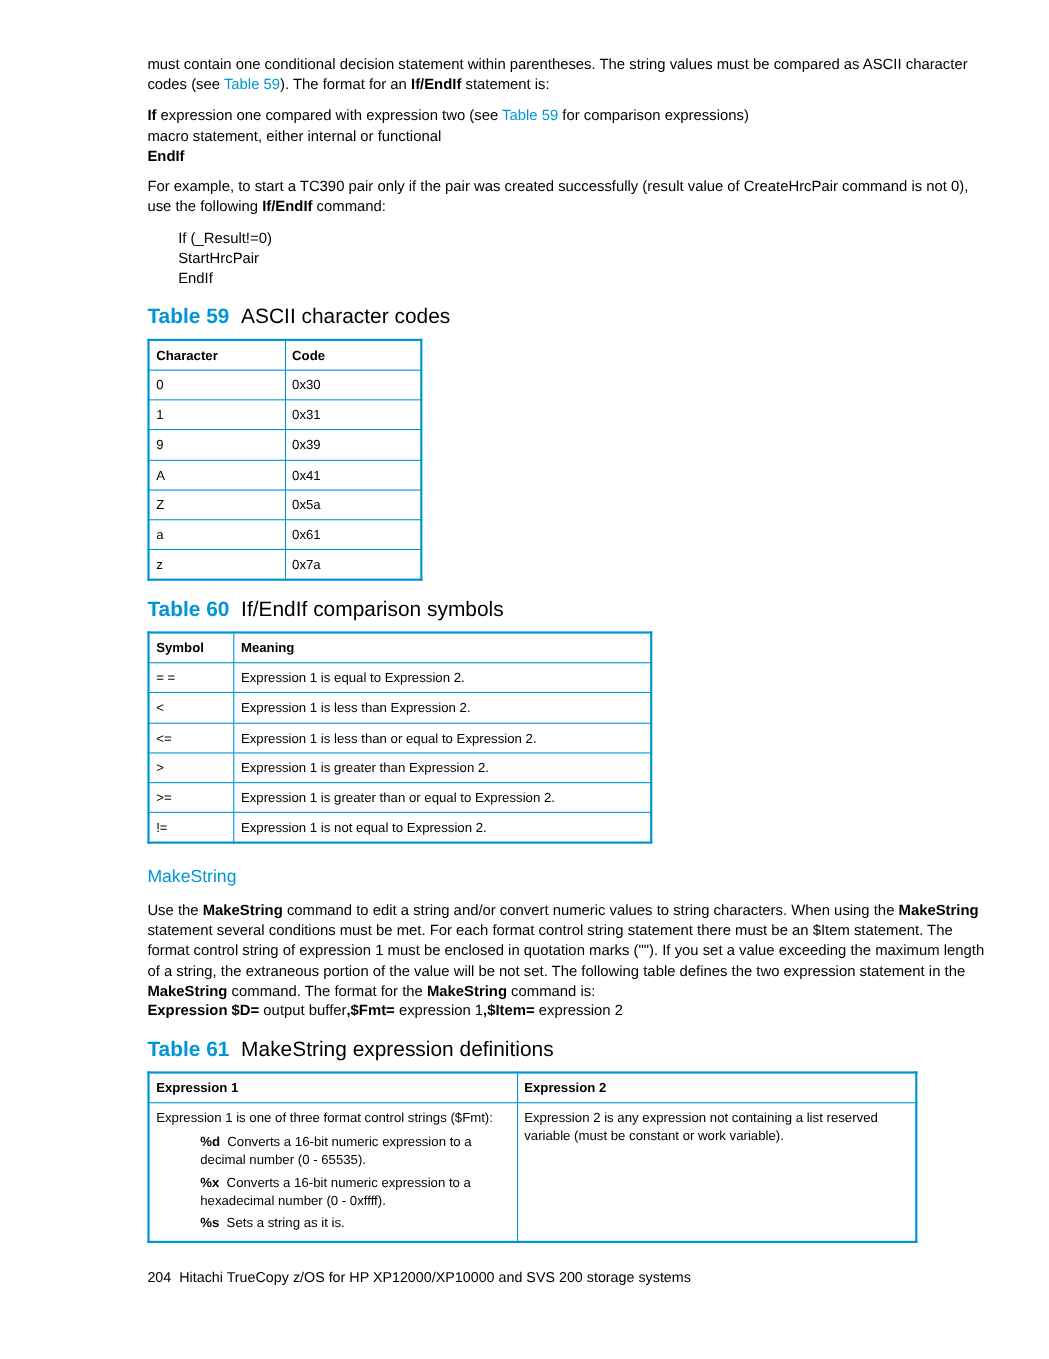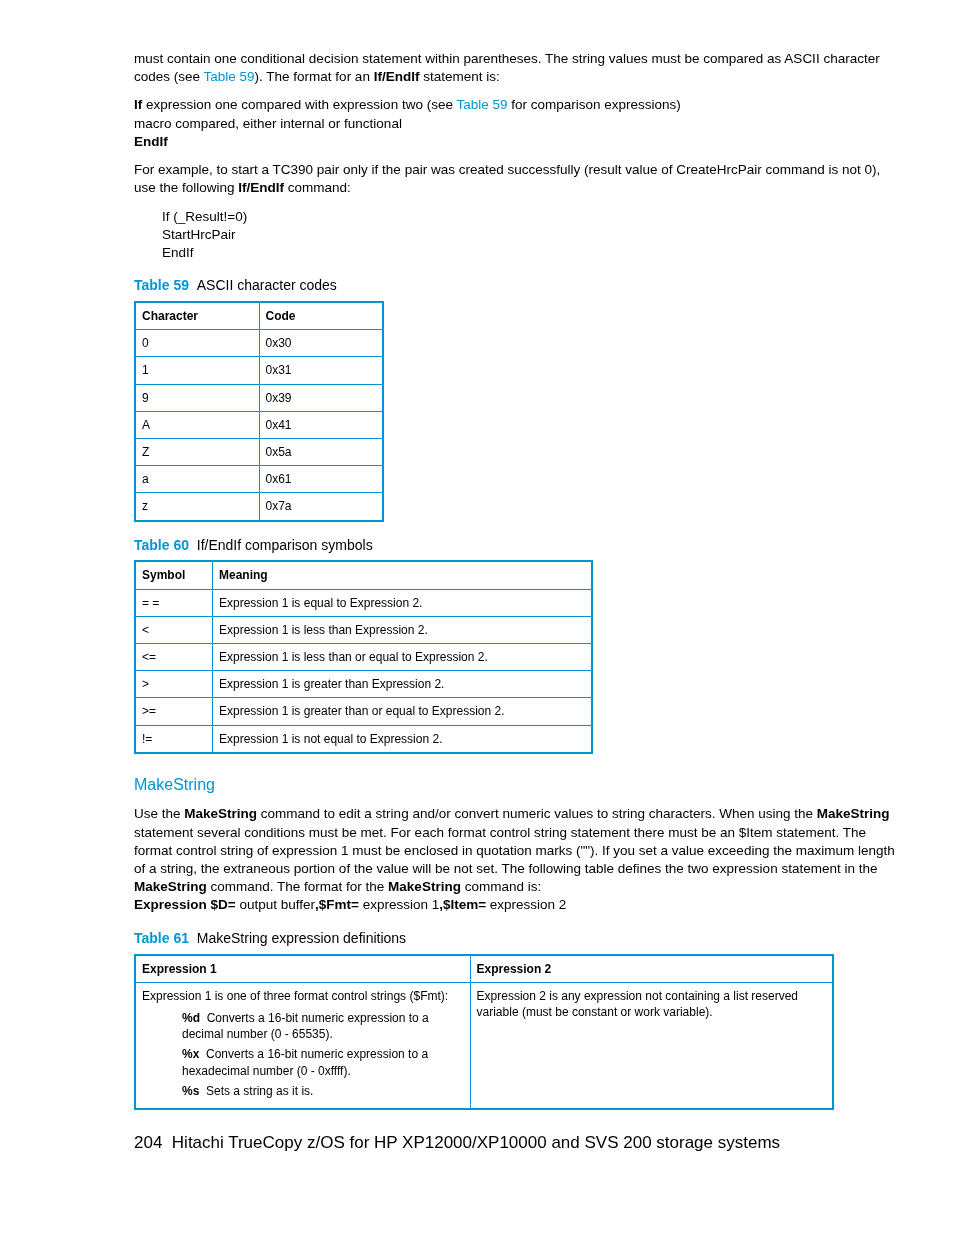--- a/index.html
+++ b/index.html
@@ -16,21 +16,21 @@
     padding: 50px 58px 30px 134px;
   }
   p { margin: 0 0 10px 0; }
   b { font-weight: bold; }
   .link { color: #0096d6; }
   .indent-block {
     margin: 6px 0 8px 28px;
     line-height: 1.35;
   }
   .caption {
-    font-size: 14px;
+    font-size: 19px;
     margin: 14px 0 6px 0;
   }
   .caption .tbl-label { color: #0096d6; font-weight: bold; }
   .heading {
     color: #0096d6;
     font-size: 16px;
     margin: 20px 0 10px 0;
   }
   table {
     border-collapse: collapse;
@@ -45,34 +45,34 @@
     text-align: left;
     vertical-align: top;
     font-size: 12px;
   }
   th { font-weight: bold; }
   .t60 th:first-child, .t60 td:first-child { width: 64px; }
   .t59 th:first-child, .t59 td:first-child { width: 50%; }
   .t61 th:first-child, .t61 td:first-child { width: 48%; }
   .def-list { margin: 6px 0 0 20px; }
   .def-list div { margin-bottom: 4px; margin-left: 20px; }
-  .footer { font-size: 17px; margin-top: 22px; }
+  .footer { font-size: 13px; margin-top: 22px; }
 </style>
 </head>
 <body>
 
 <div class="page">
 
   <p>
     <span>must contain one conditional decision statement within parentheses. The string values must be compared as ASCII character codes (see </span><span class="link">Table 59</span><span>). The format for an </span><b>If/EndIf</b><span> statement is:</span>
   </p>
 
   <p>
     <b>If</b><span> expression one compared with expression two (see </span><span class="link">Table 59</span><span> for comparison expressions)</span><br>
-    <span>macro compared, either internal or functional</span><br>
+    <span>macro statement, either internal or functional</span><br>
     <b>EndIf</b>
   </p>
 
   <p>
     <span>For example, to start a TC390 pair only if the pair was created successfully (result value of CreateHrcPair command is not 0), use the following </span><b>If/EndIf</b><span> command:</span>
   </p>
 
   <div class="indent-block">
     <span>If (_Result!=0)</span><br>
     <span>StartHrcPair</span><br>

